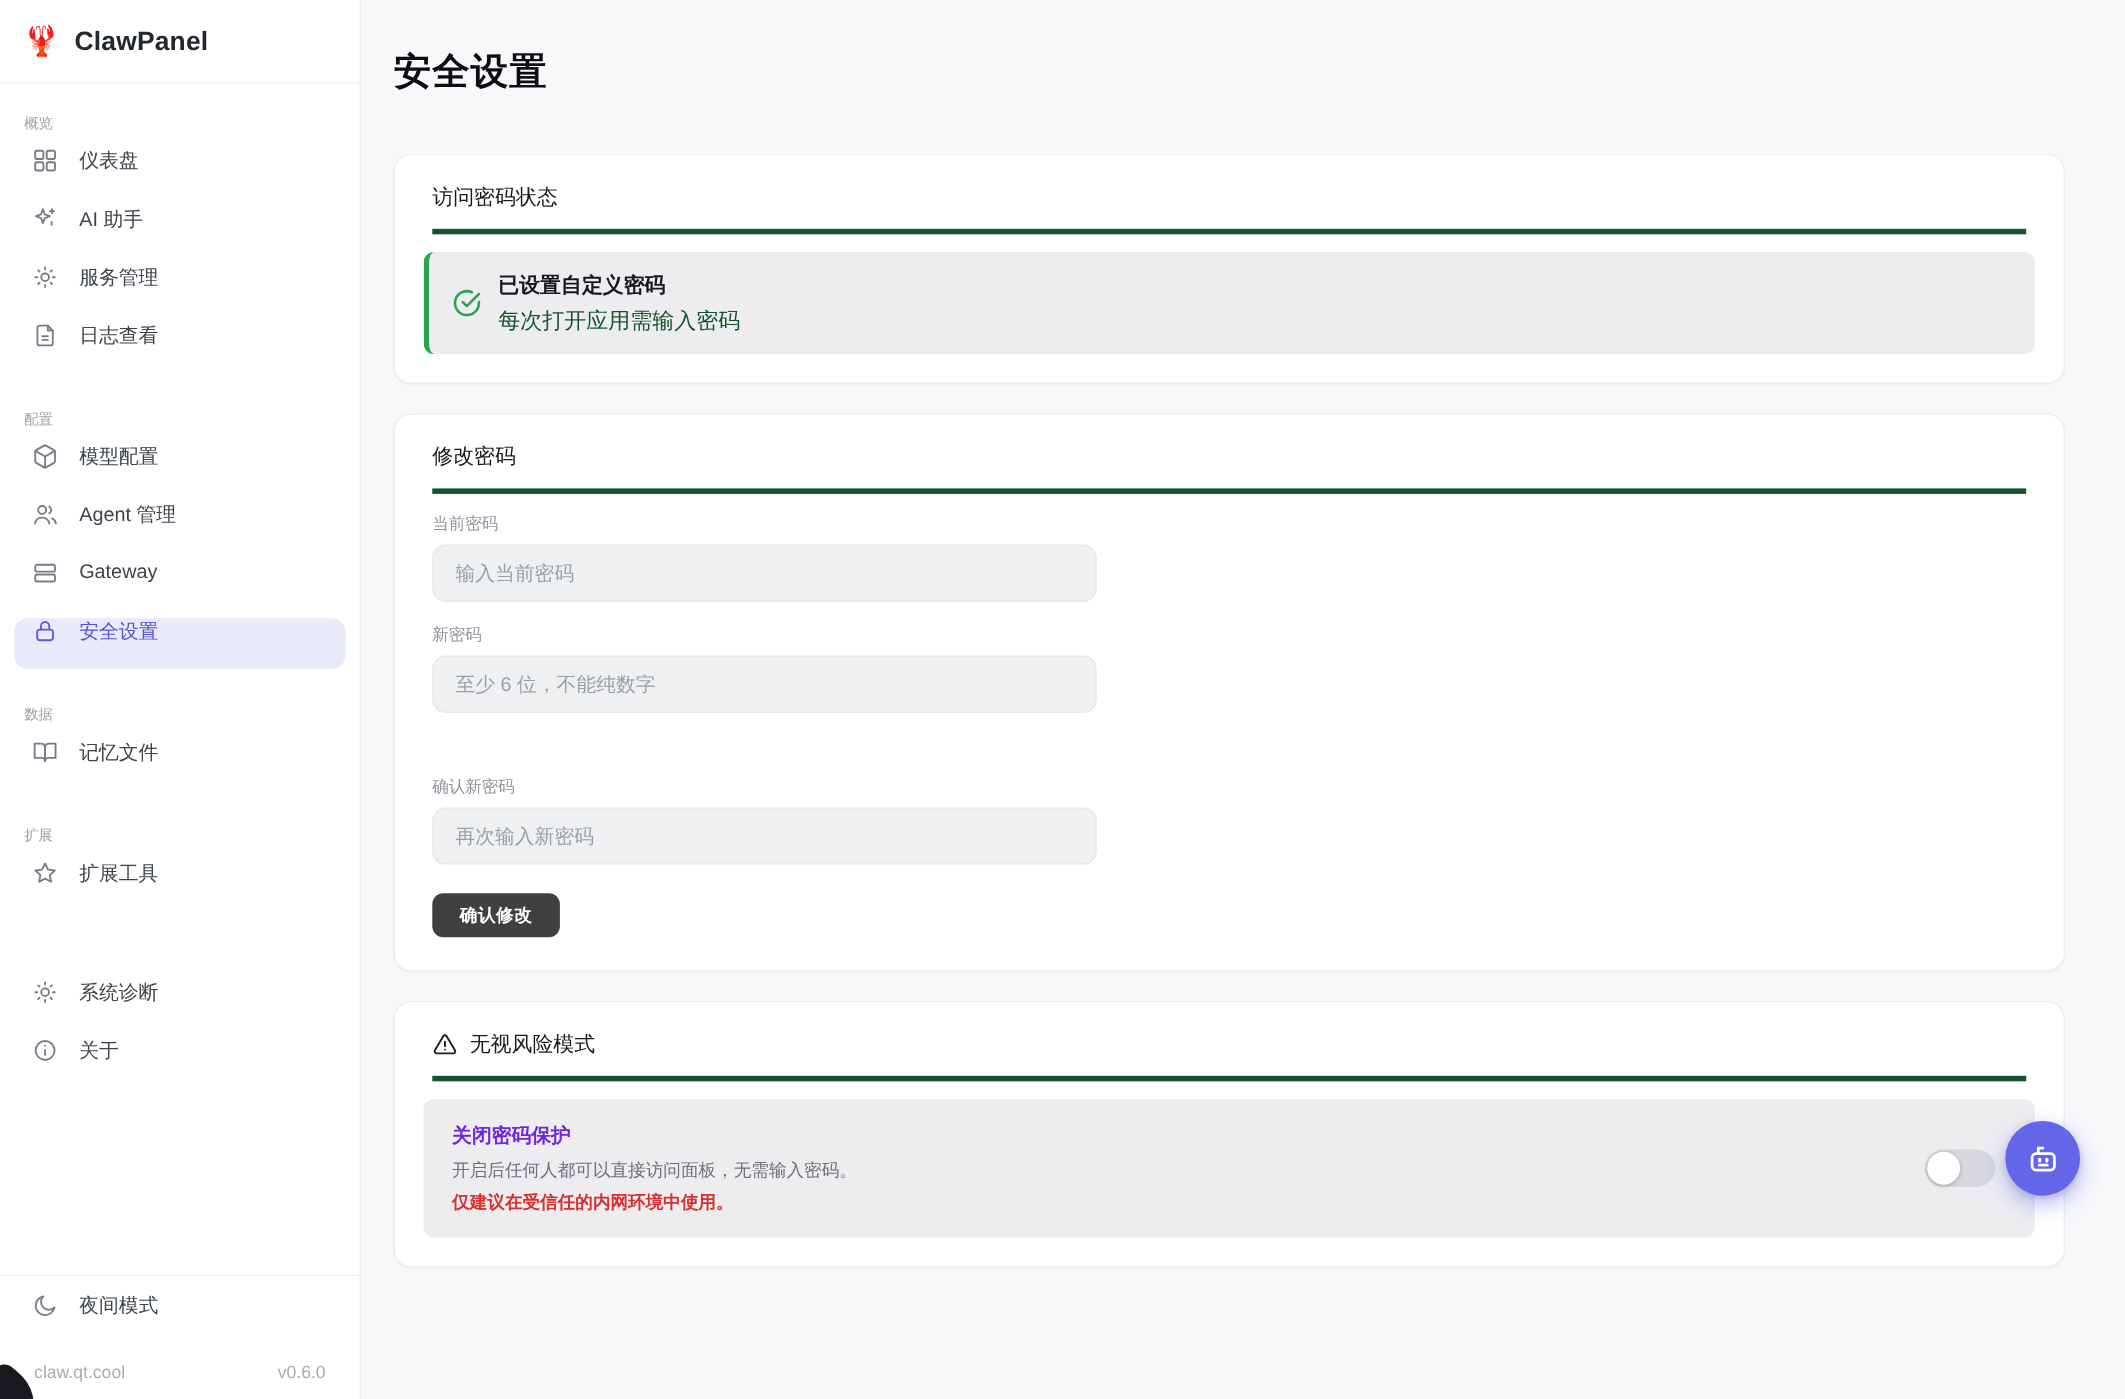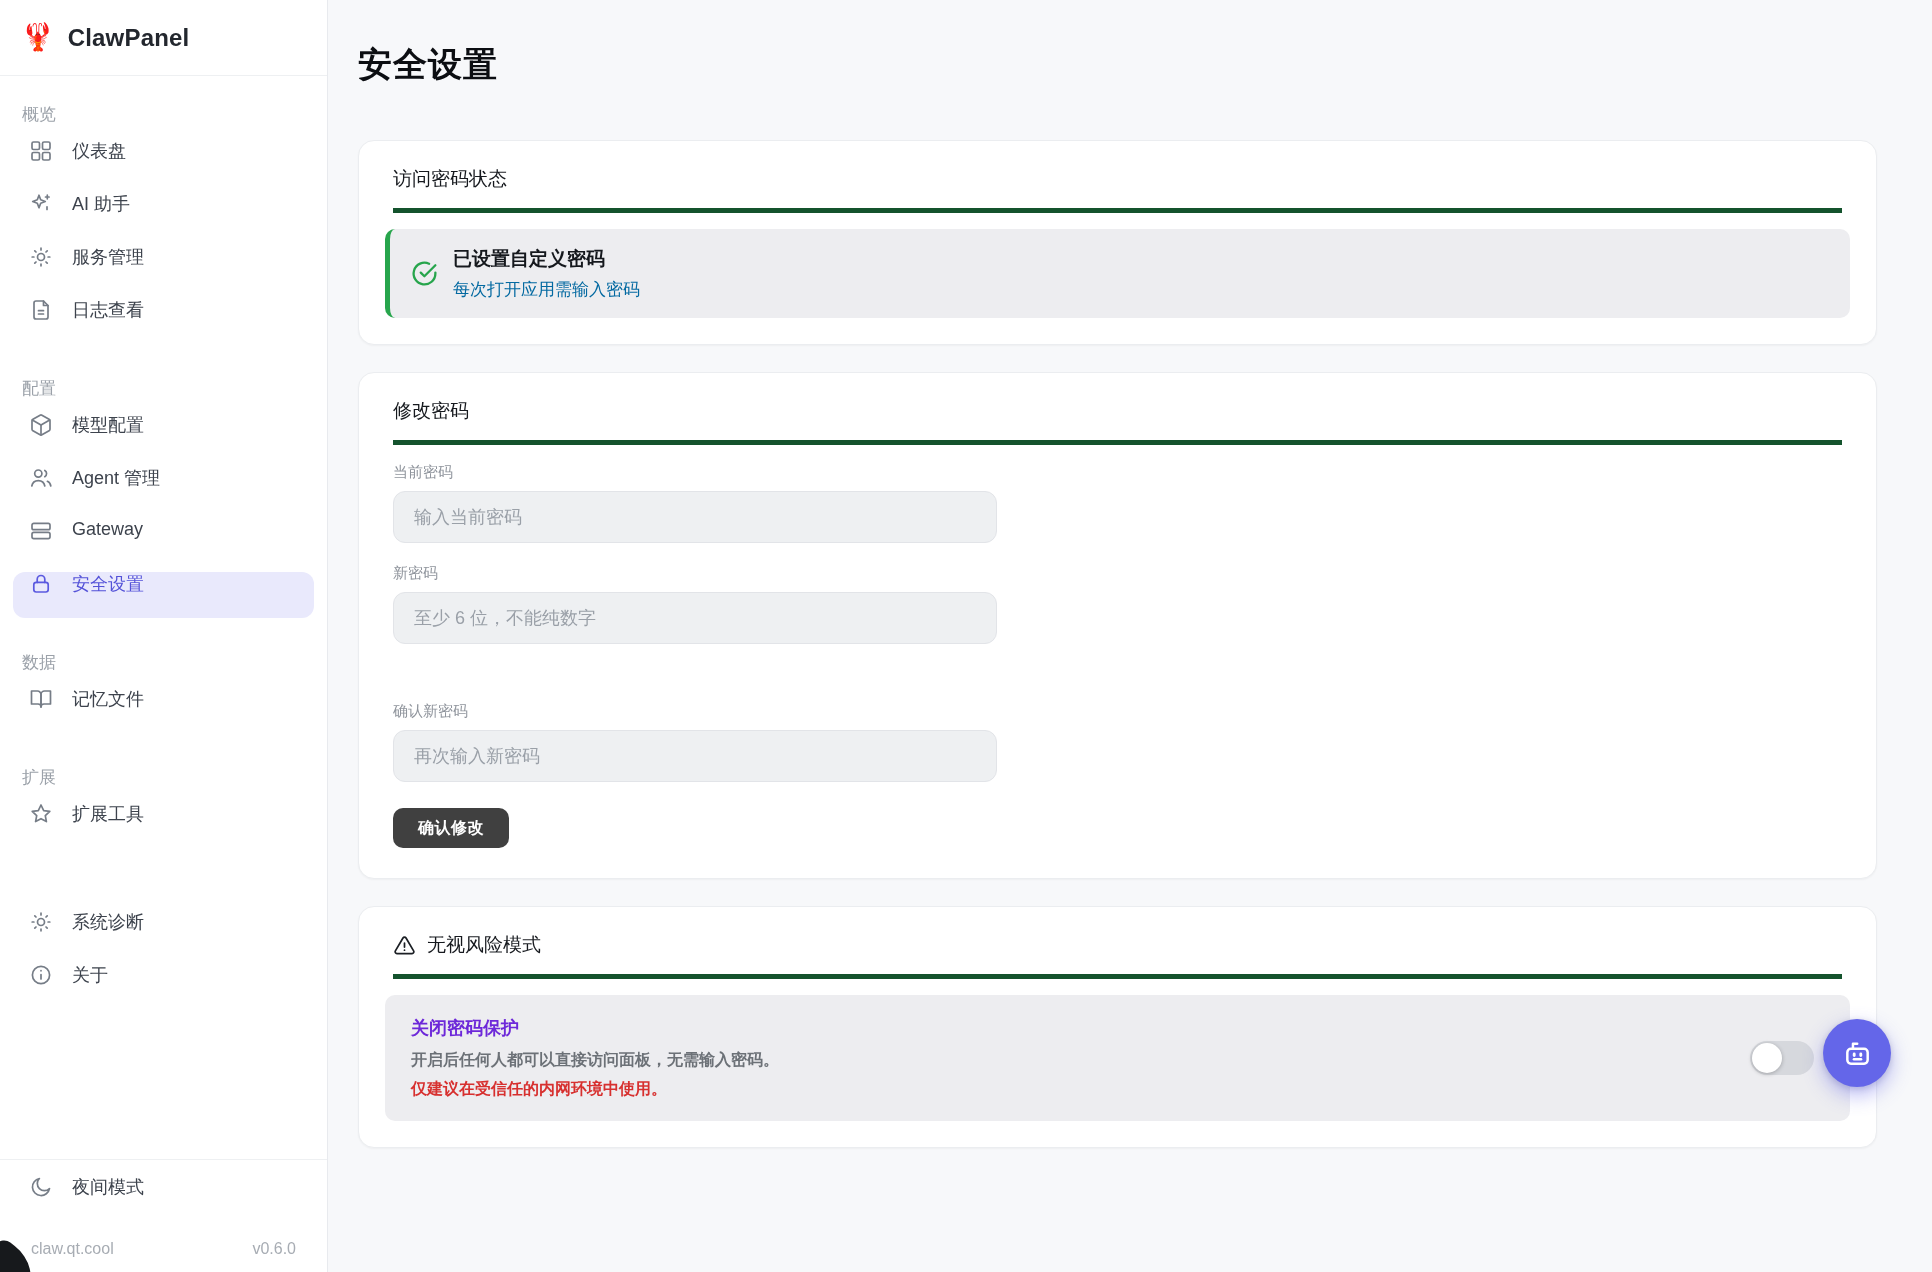--- a/index.html
+++ b/index.html
@@ -15,21 +15,21 @@
     position:relative; z-index:2;
   }
   .logo-row { height:76px; display:flex; align-items:center; gap:13px;
     padding:0 21px; border-bottom:1px solid #eef0f2; }
   .logo-emoji { font-size:27px; line-height:1; }
   .logo-name { font-size:24px; font-weight:700; color:#23272e; letter-spacing:.2px; }
   .nav { flex:1; padding:0 13px; overflow:hidden; }
   .nav-section { margin-top:33px; }
   .nav-section.first { margin-top:27px; }
   .nav-section.spacer { margin-top:62px; }
-  .nav-section-label { font-size:17px; color:#9ba1a9; margin:0 0 13px 9px; }
+  .nav-section-label { font-size:13px; color:#9ba1a9; margin:0 0 13px 9px; }
   .nav-item { height:46px; display:flex; align-items:flex-start; gap:19px;
     padding:0 16px; border-radius:12px; margin-bottom:7px; cursor:pointer;
     font-size:18px; color:#3d434d; }
   .nav-item .ic { width:24px; height:24px; color:#767d87; display:flex; }
   .nav-item.active { background:#e9e9fc; color:#5452d8; }
   .nav-item.active .ic { color:#5b5ae0; }
   .ic svg { width:100%; height:100%; }
   .sidebar-footer { border-top:1px solid #eef0f2; padding:15px 13px 14px; }
   .meta-row { display:flex; justify-content:space-between; padding:12px 18px 0;
     font-size:16px; color:#a7acb3; }
@@ -41,39 +41,39 @@
     box-shadow:0 1px 2px rgba(20,24,31,.04); margin-bottom:27px; }
   .card-header { margin:0 34px; padding:25px 0 16px; border-bottom:5px solid #14532d;
     font-size:19px; font-weight:400; color:#16191e; display:flex; align-items:center; gap:11px; }
   .card-header .ic { width:23px; height:23px; color:#1b1f24; display:flex; }
   .card-body { padding:16px 26px 26px; }
   
   .status-box { background:#ededf0; border-left:5px solid #27a54c; border-radius:10px;
     padding:17px 20px; display:flex; gap:14px; align-items:center; }
   .status-box .ic { width:29px; height:29px; color:#27a54c; display:flex; flex:none; }
   .status-title { font-size:19px; font-weight:700; color:#15181d; margin-bottom:6px; }
-  .status-desc { font-size:17px; color:#0369a1; }
+  .status-desc { font-size:20px; color:#14532d; }
   
   .card-body.form { padding:18px 34px 30px; }
   .field label { display:block; font-size:15px; color:#8f949c; margin-bottom:9px; }
   .field input { width:604px; height:52px; background:#eef0f2; border:1px solid #e2e4e8;
     border-radius:12px; padding:0 20px; font-size:18px; color:#3a4048; outline:none;
     font-family:inherit; }
   .field input::placeholder { color:#9aa0a8; }
   .field.gap-s { margin-bottom:21px; }
   .field.gap-l { margin-bottom:58px; }
   .field.gap-m { margin-bottom:26px; }
   .btn-primary { height:40px; padding:0 25px; background:#404040; color:#ffffff;
     border:none; border-radius:10px; font-size:16px; font-weight:700; cursor:pointer;
     font-family:inherit; letter-spacing:.5px; }
   
   .risk-box { background:#ededf0; border-radius:10px; padding:21px 26px;
     display:flex; align-items:center; }
   .risk-title { font-size:18px; font-weight:700; color:#6d28d9; margin-bottom:10px; }
-  .risk-desc { font-size:16px; color:#6c7177; margin-bottom:8px;font-weight:bold; }
+  .risk-desc { font-size:16px; color:#6c7177; margin-bottom:8px; }
   .risk-warning { font-size:16px; font-weight:700; color:#d7302f; }
   .toggle { margin-left:auto; margin-right:10px; width:64px; height:34px; border-radius:17px;
     background:#d6d8dd; position:relative; cursor:pointer; flex:none; }
   .toggle .knob { position:absolute; left:2px; top:2px; width:30px; height:30px;
     border-radius:50%; background:#ffffff; box-shadow:0 1px 4px rgba(0,0,0,.25); }
   
   .fab { position:absolute; right:41px; top:1019px; width:68px; height:68px;
     border-radius:50%; background:#6466e9; display:flex; align-items:center;
     justify-content:center; color:#ffffff; cursor:pointer; z-index:5;
     box-shadow:0 8px 20px rgba(100,102,233,.45), 0 2px 6px rgba(0,0,0,.15); }

